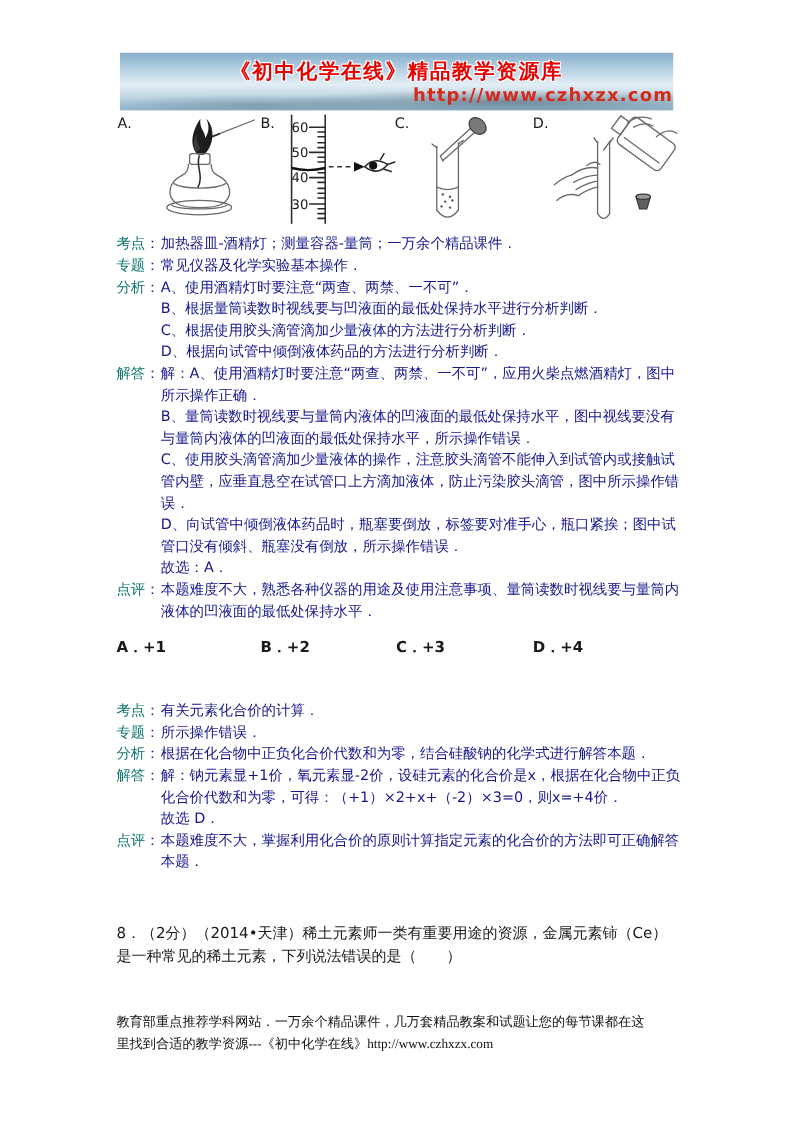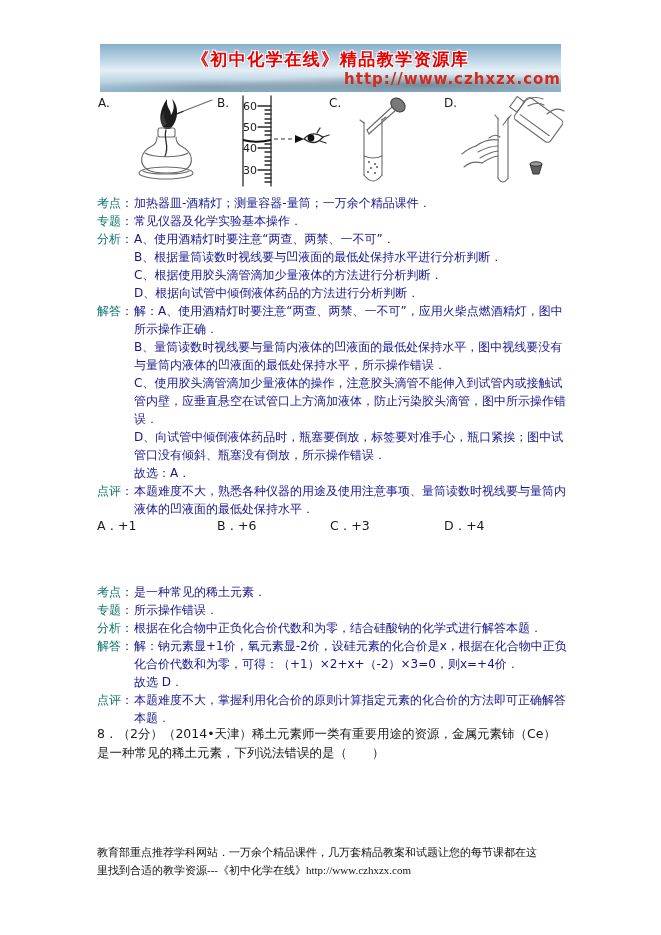--- a/index.html
+++ b/index.html
@@ -32,21 +32,21 @@
   .sk { stroke:#6a6a6a; fill:none; stroke-width:1.1; stroke-linecap:round; }
   .skd { stroke:#2a2a2a; fill:none; stroke-width:1.3; stroke-linecap:round; }
 
   .txt { font-size:12px; line-height:18px; color:#17178c; }
   .qtext { font-size:12.5px; line-height:19px; color:#1a1a1a; }
   .block { position:absolute; left:97px; width:470px; }
   .section-row { display:flex; align-items:flex-start; }
   .s-label { color:#0f766e; white-space:nowrap; flex:0 0 auto; }
   .s-colon { color:#17178c; flex:0 0 auto; margin-right:1px; }
   .s-content { flex:1 1 auto; white-space:pre-line; }
-  .options { position:relative; height:19px; margin-top:7px; }
+  .options { position:relative; height:19px; margin-top:20px;font-weight:bold; }
   .opt { position:absolute; top:0; white-space:nowrap; }
   .opt-0 { left:0; } .opt-1 { left:120px; } .opt-2 { left:233px; } .opt-3 { left:347px; }
   .footer {
     position:absolute; left:97px; top:843px; width:448px;
     font-family:"Liberation Serif", serif; font-weight:normal;
     font-size:11px; line-height:18px; color:#111111;
   }
 </style>
 </head>
 <body>
@@ -209,31 +209,31 @@
     <div class="section-row">
       <span class="s-label">点评</span>
         <span class="s-colon">：</span>
       <div class="s-content">本题难度不大，熟悉各种仪器的用途及使用注意事项、量筒读数时视线要与量筒内液体的凹液面的最低处保持水平．</div>
     </div>
   </div>
 
   <div class="block qtext" style="top:509px">
     <div class="options">
       <span class="opt opt-0">A．+1</span>
-      <span class="opt opt-1">B．+6</span>
+      <span class="opt opt-1">B．+2</span>
       <span class="opt opt-2">C．+3</span>
       <span class="opt opt-3">D．+4</span>
     </div>
   </div>
 
   <div class="block txt" style="top:583px">
     <div class="section-row">
       <span class="s-label">考点</span>
         <span class="s-colon">：</span>
-      <div class="s-content">是一种常见的稀土元素．</div>
+      <div class="s-content">有关元素化合价的计算．</div>
     </div>
     <div class="section-row">
       <span class="s-label">专题</span>
         <span class="s-colon">：</span>
       <div class="s-content">所示操作错误．</div>
     </div>
     <div class="section-row">
       <span class="s-label">分析</span>
         <span class="s-colon">：</span>
       <div class="s-content">根据在化合物中正负化合价代数和为零，结合硅酸钠的化学式进行解答本题．</div>
@@ -244,19 +244,19 @@
       <div class="s-content">解：钠元素显+1价，氧元素显-2价，设硅元素的化合价是x，根据在化合物中正负化合价代数和为零，可得：（+1）×2+x+（-2）×3=0，则x=+4价．
 故选 D．</div>
     </div>
     <div class="section-row">
       <span class="s-label">点评</span>
         <span class="s-colon">：</span>
       <div class="s-content">本题难度不大，掌握利用化合价的原则计算指定元素的化合价的方法即可正确解答本题．</div>
     </div>
   </div>
 
-  <div class="block qtext" style="top:724px">
+  <div class="block qtext" style="top:768px">
     <div>8．（2分）（2014•天津）稀土元素师一类有重要用途的资源，金属元素铈（Ce）是一种常见的稀土元素，下列说法错误的是（　　）</div>
   </div>
 
   <div class="footer">教育部重点推荐学科网站．一万余个精品课件，几万套精品教案和试题让您的每节课都在这里找到合适的教学资源---《初中化学在线》http://www.czhxzx.com</div>
 
 </div>
 
 </body></html>

